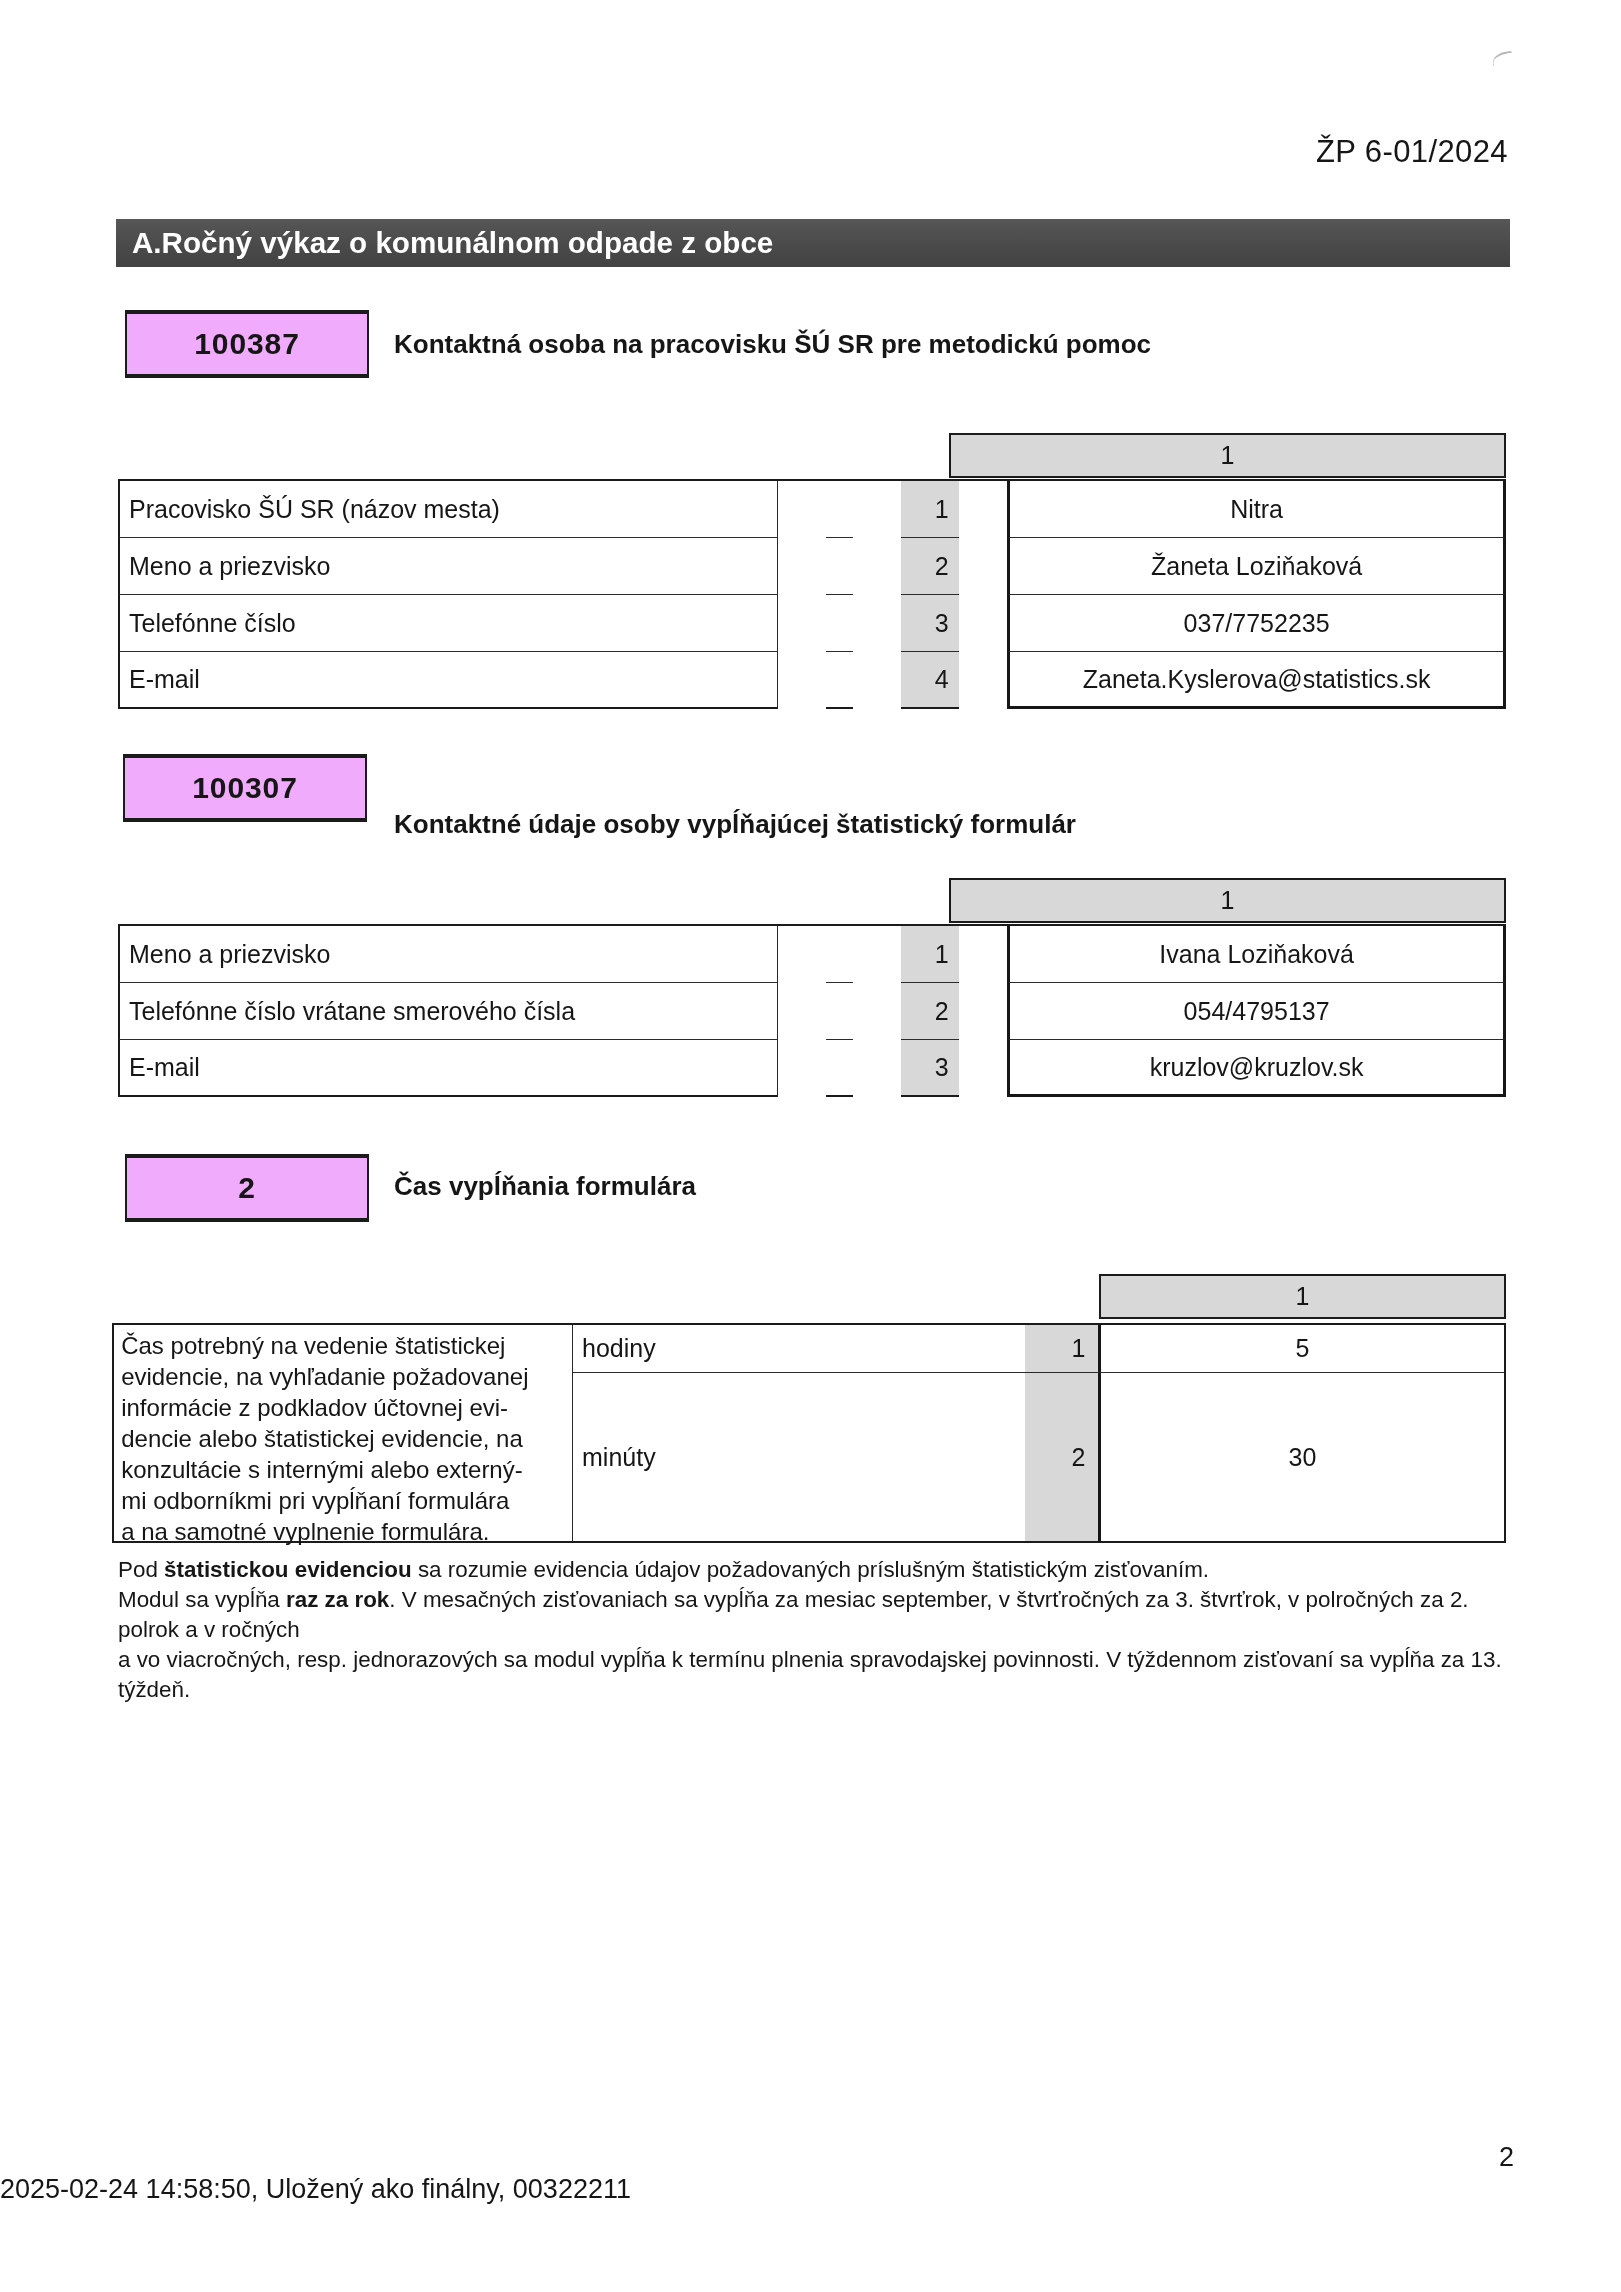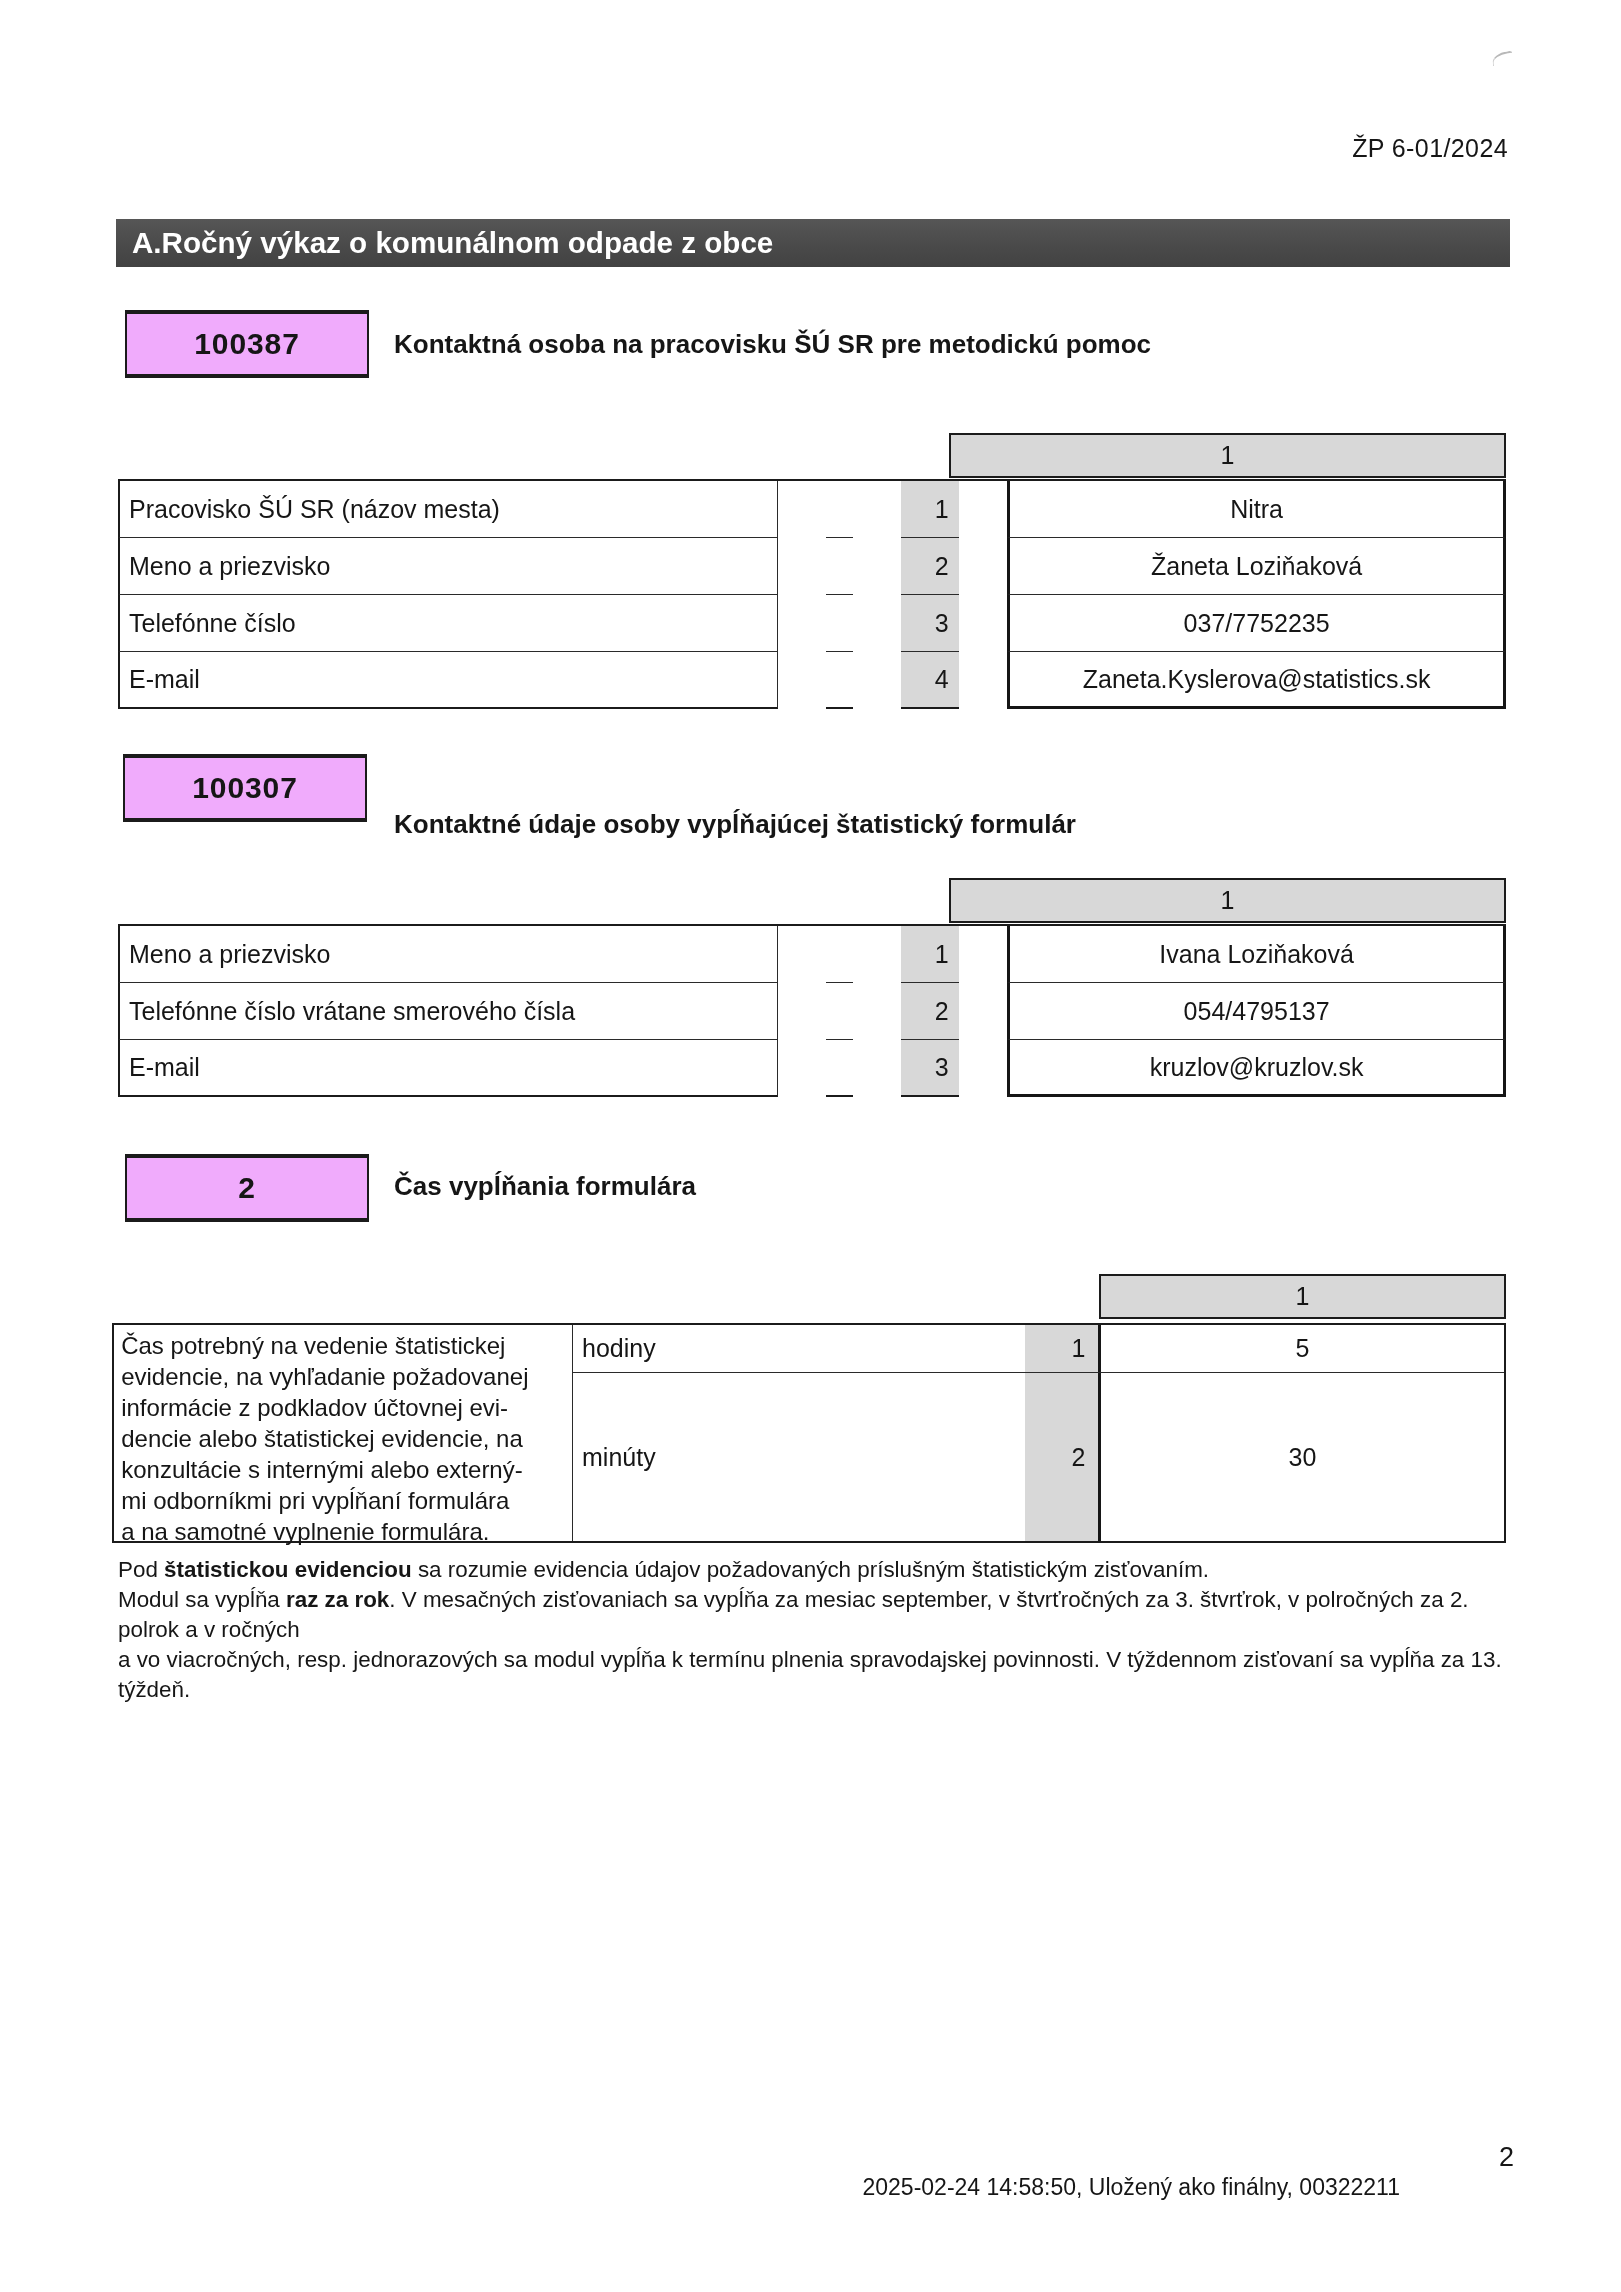--- a/index.html
+++ b/index.html
@@ -12,21 +12,21 @@
     font-family: "Liberation Sans", sans-serif;
     color: #161616;
     overflow: hidden;
   }
 
   
   .zp-code {
     position: absolute;
     top: 134px;
     right: 113px;
-    font-size: 25px;
+    font-size: 31px;
     letter-spacing: 0.4px;
     text-align: center;
   }
 
   
   .scan-artifact {
     position: absolute;
     top: 52px;
     left: 1492px;
     width: 19.7px;
@@ -199,22 +199,22 @@
   
   .page-num {
     position: absolute;
     top: 2142px; right: 107px;
     font-size: 27px;
   }
   .doc-footer {
     position: absolute;
     top: 2174px; left: 0;
     width: 1400px;
-    text-align: right;
-    font-size: 23px;
+    text-align: left;
+    font-size: 27px;
   }
 </style>
 </head>
 <body>
 
 <div class="page">
 
   <span class="zp-code">ŽP 6-01/2024</span>
   <div class="scan-artifact"></div>
 

